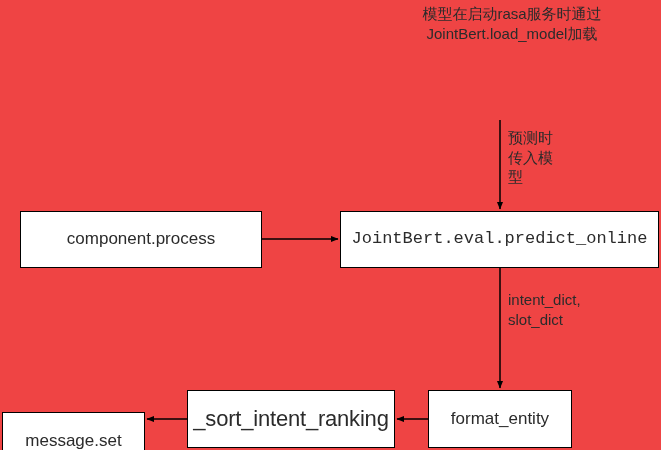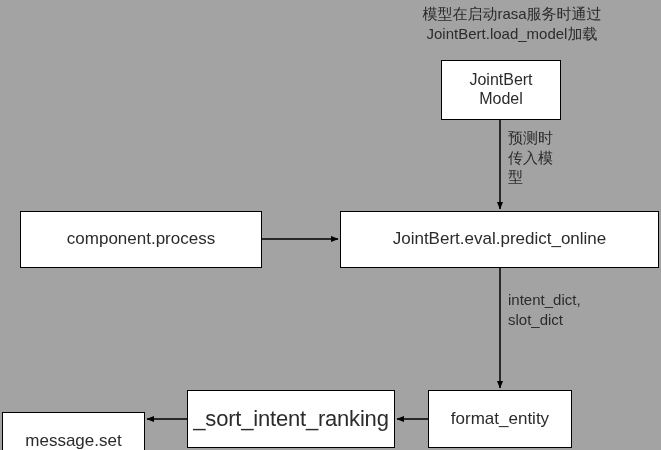--- a/index.html
+++ b/index.html
@@ -4,21 +4,21 @@
 <style>
   html, body {
     margin: 0;
     padding: 0;
     background: #ffffff;
   }
   #canvas {
     position: relative;
     width: 661px;
     height: 450px;
-    background: #a3a3a3;
+    background: #ef4444;
     font-family: "Liberation Sans", "DejaVu Sans", sans-serif;
     color: #1a1a1a;
     overflow: hidden;
   }
   .node {
     position: absolute;
     box-sizing: border-box;
     border: 1.6px solid #000000;
     background: #ffffff;
     display: flex;
@@ -47,21 +47,21 @@
     position: absolute;
     left: 0;
     top: 0;
     width: 661px;
     height: 450px;
     overflow: visible;
   }
   
   #node-jointbert-model { left: 441px; top: 60px; width: 120px; height: 60px; font-size: 16px; }
   #node-component-process { left: 20px; top: 211px; width: 242px; height: 57px; font-size: 17px; }
-  #node-predict-online { left: 340px; top: 211px; width: 319px; height: 57px; font-size: 17px; }
+  #node-predict-online { left: 340px; top: 211px; width: 319px; height: 57px; font-size: 17px; font-family: Liberation Mono, monospace; }
   #node-message-set { left: 2px; top: 412px; width: 143px; height: 58px; font-size: 17px; }
   #node-sort-intent-ranking { left: 187px; top: 390px; width: 208px; height: 58px; font-size: 22px; letter-spacing: -0.2px; }
   #node-format-entity { left: 428px; top: 390px; width: 144px; height: 58px; font-size: 17px; }
   
   #note-load-model { left: 372px; top: 4px; width: 280px; font-size: 15px; }
   #label-predict-pass-model { left: 508px; top: 128px; width: 70px; font-size: 15px; }
   #label-intent-slot-dict { left: 508px; top: 290px; width: 120px; font-size: 15px; text-align: left; }
 </style>
 </head>
 <body>
@@ -82,22 +82,20 @@
     <line x1="500" y1="268" x2="500" y2="388" stroke="#000000" stroke-width="1.5" marker-end="url(#arrowhead)"></line>
 
     <line x1="428" y1="419" x2="397" y2="419" stroke="#000000" stroke-width="1.5" marker-end="url(#arrowhead)"></line>
 
     <line x1="187" y1="419" x2="147" y2="419" stroke="#000000" stroke-width="1.5" marker-end="url(#arrowhead)"></line>
   </svg>
 
   <div class="note" id="note-load-model">模型在启动rasa服务时通过
 JointBert.load_model加载</div>
 
-  <div class="node" id="node-jointbert-model">JointBert
-Model</div>
 
   <div class="edge-label" id="label-predict-pass-model">预测时
 传入模
 型</div>
 
   <div class="node" id="node-component-process">component.process</div>
 
   <div class="node" id="node-predict-online">JointBert.eval.predict_online</div>
 
   <div class="edge-label" id="label-intent-slot-dict">intent_dict,

